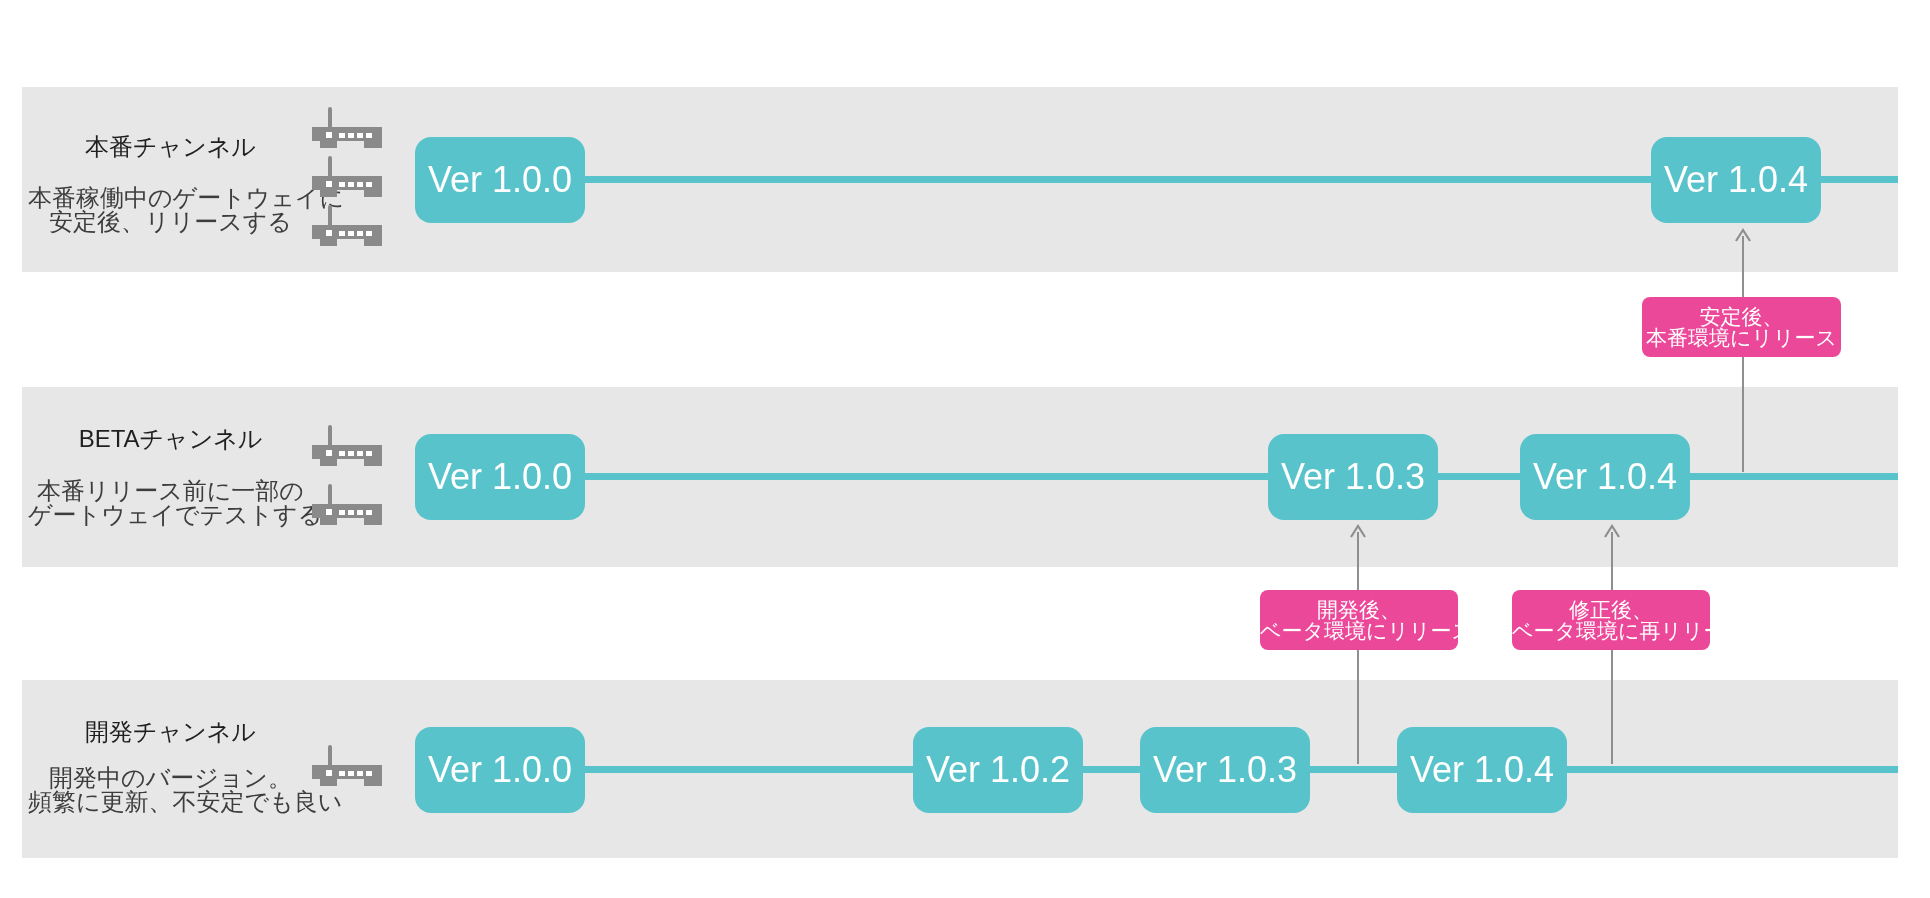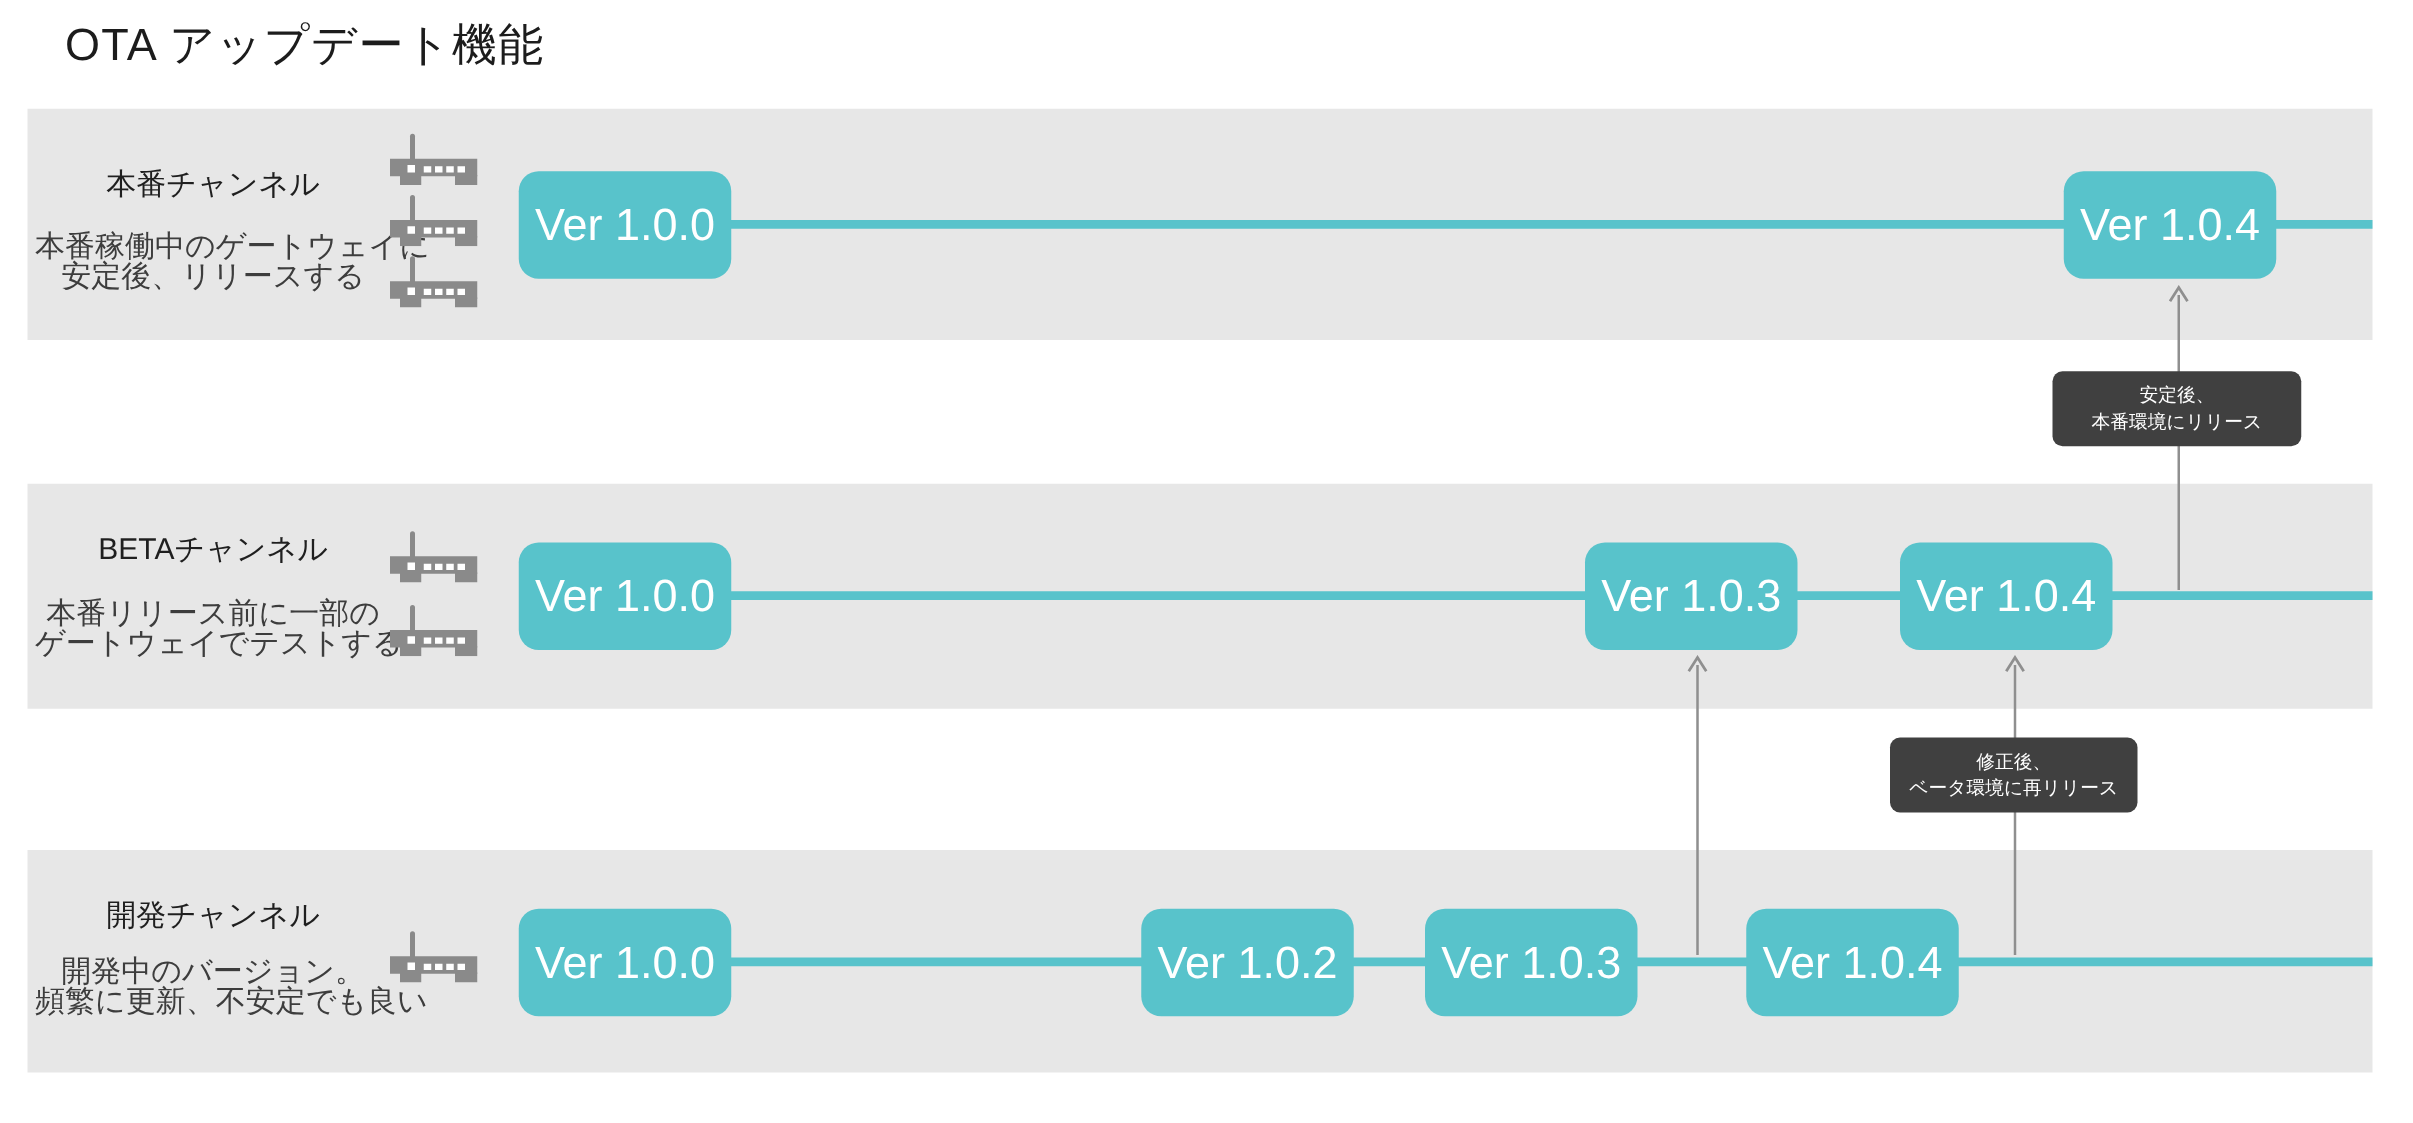--- a/index.html
+++ b/index.html
@@ -31,31 +31,30 @@
     color:#ffffff; font-size:36px; display:flex; align-items:center; justify-content:center;
     z-index:2; white-space:nowrap;
   }
   .gw { position:absolute; z-index:1; width:70px; height:42px; }
 
   .arrow { position:absolute; width:20px; z-index:1; }
   .arrow .shaft { position:absolute; left:9px; top:8px; bottom:0; width:2px; background:#8f8f8f; }
   .arrow svg { position:absolute; left:0; top:0; }
 
   .note {
-    position:absolute; width:199px; height:60px; background:#404040; border-radius:8px;
-    color:#ffffff; text-align:center; font-size:15px; line-height:21px;
+    position:absolute; width:199px; height:60px; background:#ec4899; border-radius:8px;
+    color:#ffffff; text-align:center; font-size:21px; line-height:21px;
     padding-top:9px; box-sizing:border-box; z-index:3; white-space:nowrap;
   }
 </style>
 </head>
 <body>
 
 <div class="canvas">
 
-  <div class="page-title">OTA アップデート機能</div>
 
   <div class="band band-prod"></div>
   <div class="band band-beta"></div>
   <div class="band band-dev"></div>
 
   <div class="tline" style="top:176px;"></div>
   <div class="tline" style="top:473px;"></div>
   <div class="tline" style="top:766px;"></div>
 
   <div class="ch-name" style="top:131px;">本番チャンネル</div>
@@ -173,18 +172,22 @@
     <div class="shaft"></div>
     <svg width="20" height="14">
         <path d="M3,13 L10,2 L17,13" stroke="#8f8f8f" stroke-width="2.2" fill="none"></path>
       </svg>
   </div>
 
   <div class="note" style="left:1642px; top:297px;">
     <div>安定後、</div>
     <div>本番環境にリリース</div>
   </div>
+  <div class="note" style="left:1260px; top:590px; width:198px;">
+    <div>開発後、</div>
+    <div>ベータ環境にリリース</div>
+  </div>
   <div class="note" style="left:1512px; top:590px; width:198px;">
     <div>修正後、</div>
     <div>ベータ環境に再リリース</div>
   </div>
 
 </div>
 
 </body></html>

